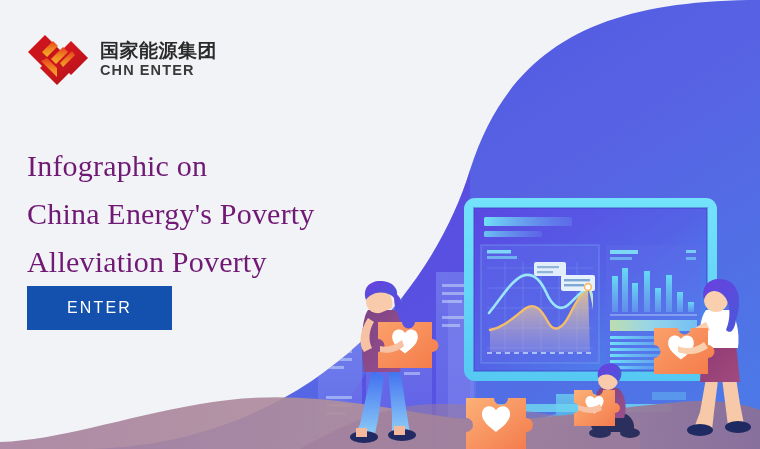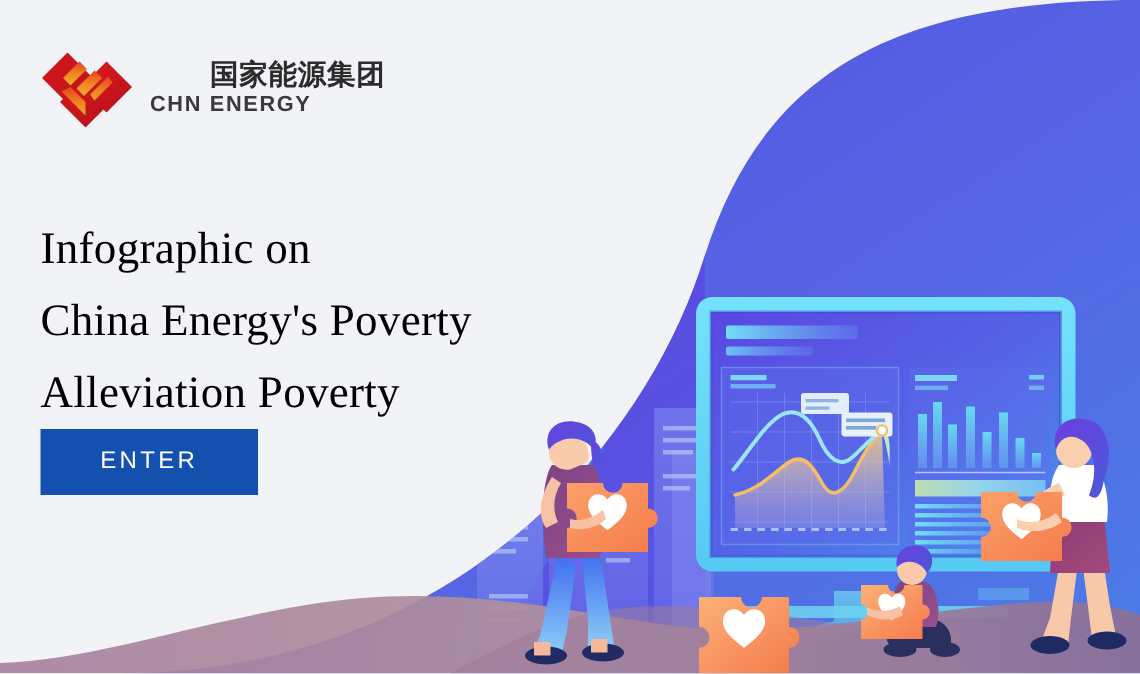--- a/index.html
+++ b/index.html
@@ -37,42 +37,41 @@
   .brand-mark { width: 62px; height: 54px; display: block; }
   .brand-words { display: flex; flex-direction: column; gap: 2px; }
   .brand-cn {
     font-family: "DejaVu Sans", "Liberation Sans", sans-serif;
     font-size: 19px;
     font-weight: 700;
     color: #2b2b2b;
     letter-spacing: 0.5px;
     line-height: 1.05;
     white-space: nowrap;
-    margin-left: 40px;
   }
   .brand-en {
     font-family: "Liberation Sans", sans-serif;
     font-size: 14.5px;
     font-weight: 700;
     color: #3a3a3a;
     letter-spacing: 1.1px;
     line-height: 1.05;
     white-space: nowrap;
   }
 
   
   .headline {
     position: absolute;
     left: 27px;
     top: 122px;
     z-index: 6;
     font-family: "Liberation Serif", "DejaVu Serif", serif;
     font-size: 30px;
     font-weight: 400;
-    color: #000000;
+    color: #701a75;
     line-height: 48px;
     letter-spacing: 0.2px;
     white-space: nowrap;
   }
   .headline .hl-line { display: block; }
 
   
   .enter-btn {
     position: absolute;
     left: 27px;
@@ -424,21 +423,21 @@
 
       <path d="M30 18 L47 35 L30 52 L13 35 Z" fill="url(#gLogoRed)"></path>
 
       <path d="M15 19 L26 8 L31 13 L20 24 Z" fill="url(#gLogoOrange)"></path>
       <path d="M24 26 L36 14 L41 19 L29 31 Z" fill="url(#gLogoOrange)"></path>
       <path d="M20 25 L30 35 L30 44 L14 28 Z" fill="url(#gLogoOrange)" opacity="0.95"></path>
       <path d="M33 30 L45 18 L48 22 L36 34 Z" fill="url(#gLogoOrange)" opacity="0.9"></path>
     </svg>
     <div class="brand-words">
       <div class="brand-cn">国家能源集团</div>
-      <div class="brand-en">CHN ENERGY</div>
+      <div class="brand-en">CHN ENTER</div>
     </div>
   </div>
 
   <h1 class="headline">
     <span class="hl-line">Infographic on</span>
     <span class="hl-line">China Energy's Poverty</span>
     <span class="hl-line">Alleviation Poverty</span>
   </h1>
 
   <button class="enter-btn">ENTER</button>

